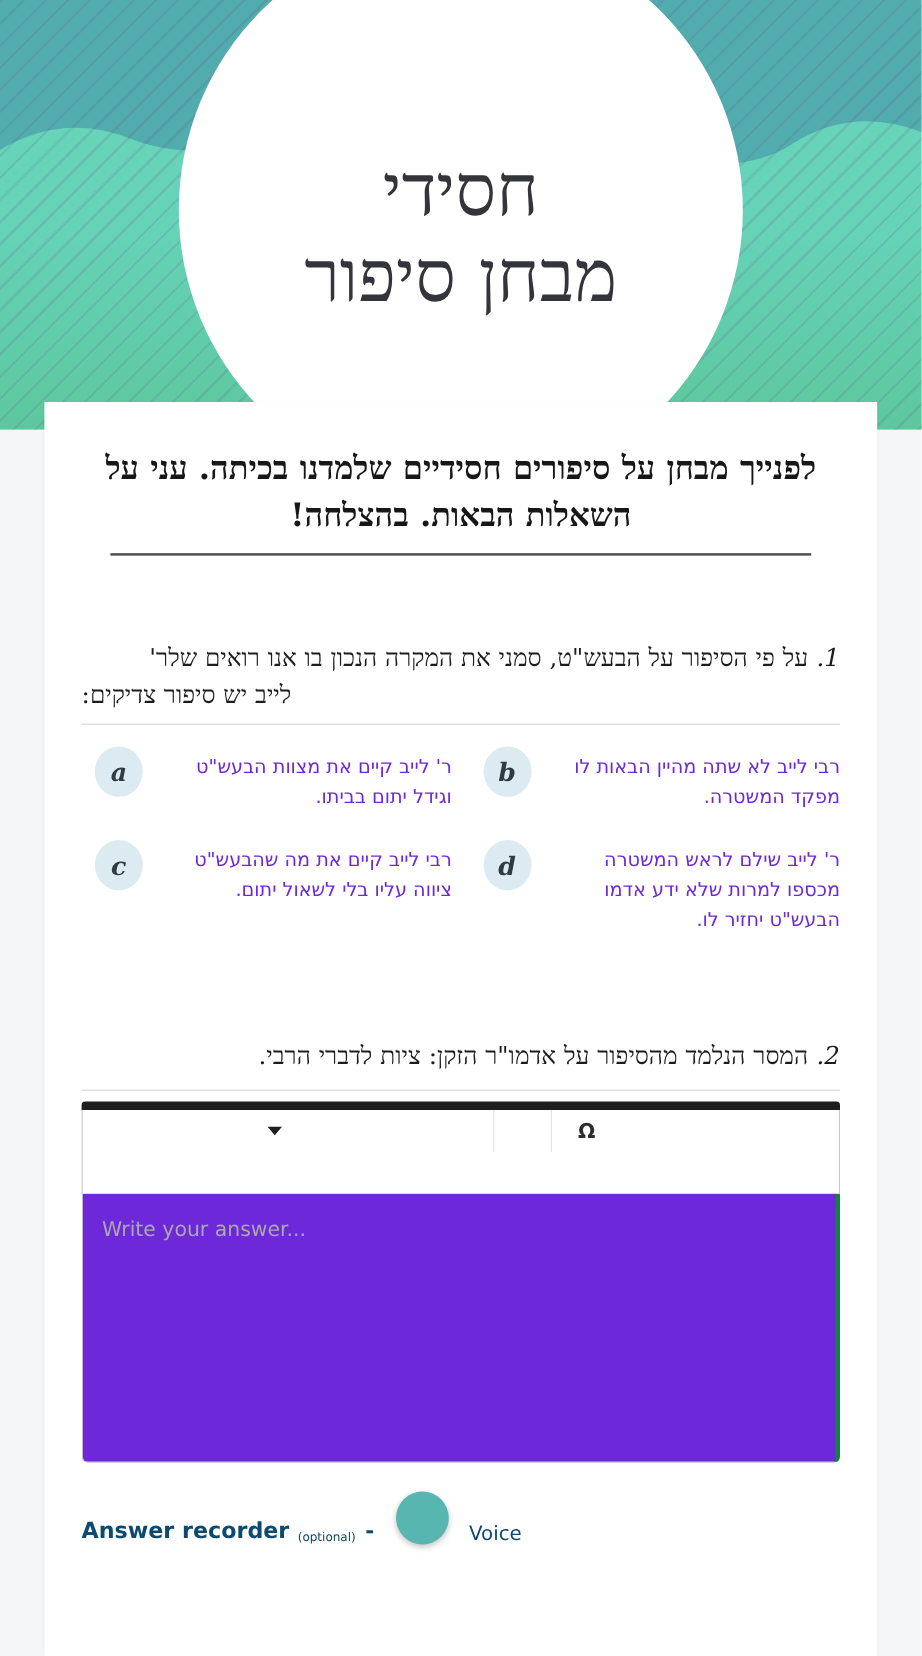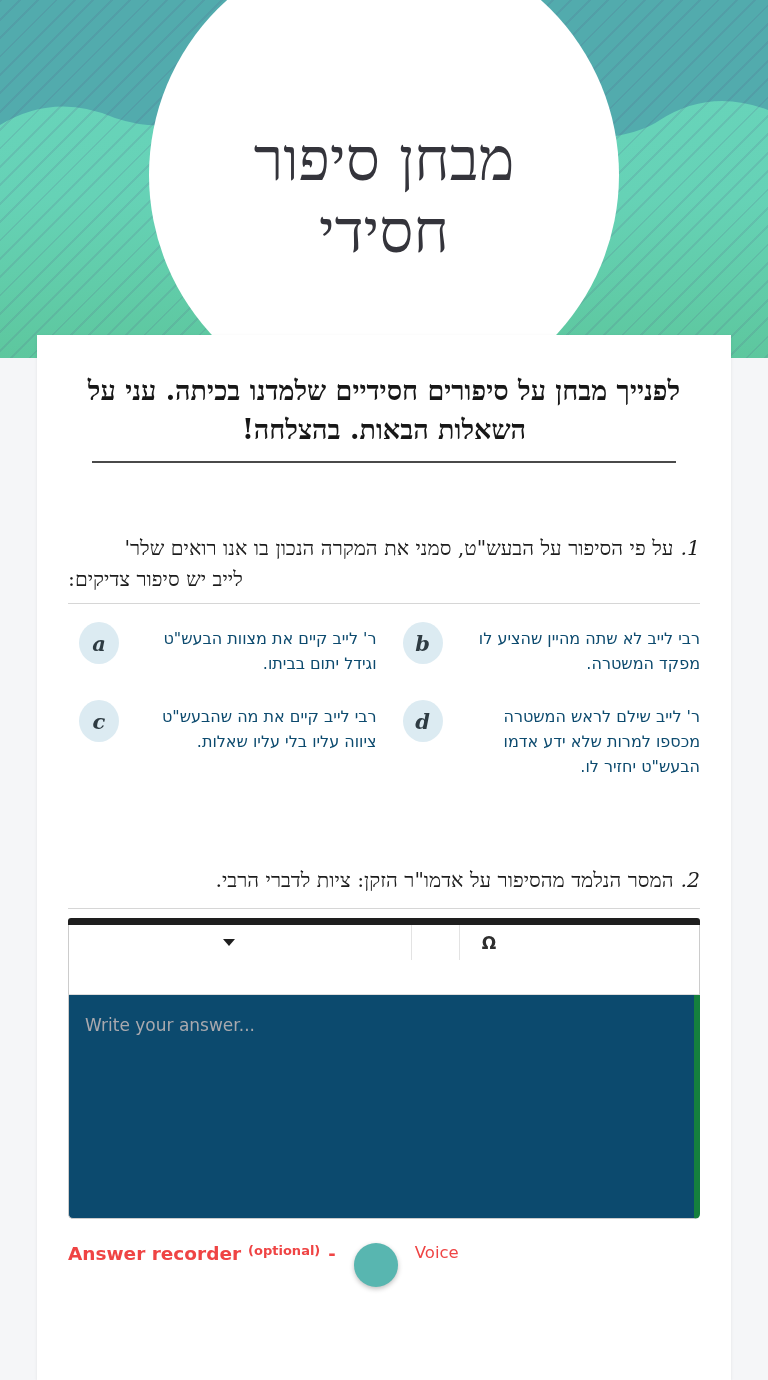--- a/index.html
+++ b/index.html
@@ -38,62 +38,62 @@
   
   .options-grid{direction:ltr;display:grid;grid-template-columns:1fr 1fr;
     column-gap:26px;row-gap:24px;margin:18px 0 0 11px;}
   .option{display:flex;align-items:flex-start;gap:24px;cursor:pointer;}
   .opt-badge{flex:0 0 40px;width:40px;height:42px;border-radius:50%;background:#dcebf2;
     display:flex;align-items:center;justify-content:center;
     font-family:"DejaVu Serif","Liberation Serif",serif;font-style:italic;font-weight:600;
     font-size:21px;color:#2e3b42;}
   .opt-text{flex:1;direction:rtl;text-align:right;
     font-family:"DejaVu Sans","Liberation Sans",sans-serif;
-    font-size:16px;line-height:25px;color:#0c4a6e;padding-top:4px;}
+    font-size:16px;line-height:25px;color:#6d28d9;padding-top:4px;}
   
   .editor{margin-top:9px;}
   .editor-topbar{height:7px;background:#1e1e1e;border-radius:3px 3px 0 0;}
   .editor-toolbar{position:relative;height:70px;background:#fff;box-sizing:border-box;
     border-left:1px solid #cccccc;border-right:1px solid #cccccc;border-bottom:1px solid #dedede;}
   .tb-sep{position:absolute;top:0;width:1px;height:35px;background:#e3e3e3;}
   .tb-sep.s1{left:342px;}
   .tb-sep.s2{left:390px;}
   .dropdown-btn{position:absolute;left:120px;top:0;width:80px;height:35px;
     display:flex;align-items:center;justify-content:center;cursor:pointer;background:transparent;border:none;}
   .caret{width:0;height:0;border-left:6px solid transparent;border-right:6px solid transparent;
     border-top:7px solid #1f1f1f;}
   .omega-btn{position:absolute;left:400px;top:0;width:40px;height:35px;border:none;background:transparent;
     display:flex;align-items:center;justify-content:center;cursor:pointer;
     font-size:17px;font-weight:bold;color:#2e2e2e;font-family:"DejaVu Sans","Liberation Sans",sans-serif;}
-  .editor-body{height:224px;box-sizing:border-box;background:#0c4a6e;
-    border-left:1px solid #cccccc;border-right:6px solid #15803d;border-bottom:1px solid #cccccc;
+  .editor-body{height:224px;box-sizing:border-box;background:#6d28d9;
+    border-left:1px solid #cccccc;border-right:4px solid #15803d;border-bottom:1px solid #cccccc;
     border-radius:0 0 5px 5px;padding:20px 16px;cursor:text;}
   .placeholder{color:#a9a9ae;font-size:17px;direction:ltr;text-align:left;
     font-family:"DejaVu Sans","Liberation Sans",sans-serif;}
   
-  .recorder{margin-top:24px;display:flex;align-items:flex-start;direction:ltr;color:#ef4444;}
+  .recorder{margin-top:24px;display:flex;align-items:flex-end;direction:ltr;color:#0c4a6e;}
   .rec-label{font-weight:bold;font-size:18.5px;}
-  .rec-optional{font-weight:bold;font-size:13px;margin-left:7px;}
+  .rec-optional{font-weight:normal;font-size:10px;margin-left:7px;}
   .rec-dash{font-weight:bold;font-size:18px;margin-left:8px;}
   .voice-btn{width:44px;height:44px;border-radius:50%;border:none;background:#58b6b0;
     margin-left:18px;cursor:pointer;box-shadow:0 2px 5px rgba(0,0,0,0.25);}
   .voice-label{font-weight:normal;font-size:16.5px;margin-left:17px;}
 </style>
 </head>
 <body>
 
 <div class="header">
   <svg width="768" height="358" viewBox="0 0 768 358">
     <path d="M0,125 Q55,92 115,118 Q160,133 200,118 Q300,80 420,115 Q520,145 600,138 Q640,134 660,120 Q710,88 768,110 L768,0 L0,0 Z" fill="#52abad"></path>
   </svg>
   <div class="stripes"></div>
   <div class="title-circle">
     <div class="title">
+      <div>חסידי</div>
       <div>מבחן סיפור</div>
-      <div>חסידי</div>
     </div>
   </div>
 </div>
 
 <div class="card">
 
   <div class="intro">לפנייך מבחן על סיפורים חסידיים שלמדנו בכיתה. עני על השאלות הבאות. בהצלחה!</div>
   <hr class="intro-divider">
 
   <div class="question q1">
@@ -104,25 +104,25 @@
   </div>
   <hr class="light-divider">
 
   <div class="options-grid">
     <div class="option">
       <div class="opt-badge">a</div>
       <div class="opt-text">ר' לייב קיים את מצוות הבעש"ט וגידל יתום בביתו.</div>
     </div>
     <div class="option">
       <div class="opt-badge">b</div>
-      <div class="opt-text">רבי לייב לא שתה מהיין שהציע לו מפקד המשטרה.</div>
+      <div class="opt-text">רבי לייב לא שתה מהיין הבאות לו מפקד המשטרה.</div>
     </div>
     <div class="option">
       <div class="opt-badge">c</div>
-      <div class="opt-text">רבי לייב קיים את מה שהבעש"ט ציווה עליו בלי עליו שאלות.</div>
+      <div class="opt-text">רבי לייב קיים את מה שהבעש"ט ציווה עליו בלי לשאול יתום.</div>
     </div>
     <div class="option">
       <div class="opt-badge">d</div>
       <div class="opt-text">ר' לייב שילם לראש המשטרה מכספו למרות שלא ידע אדמו הבעש"ט יחזיר לו.</div>
     </div>
   </div>
 
   <div class="question q2">
     <div class="q-line">
       <span class="q-num">2.</span><span>המסר הנלמד מהסיפור על אדמו"ר הזקן: ציות לדברי הרבי.</span>

